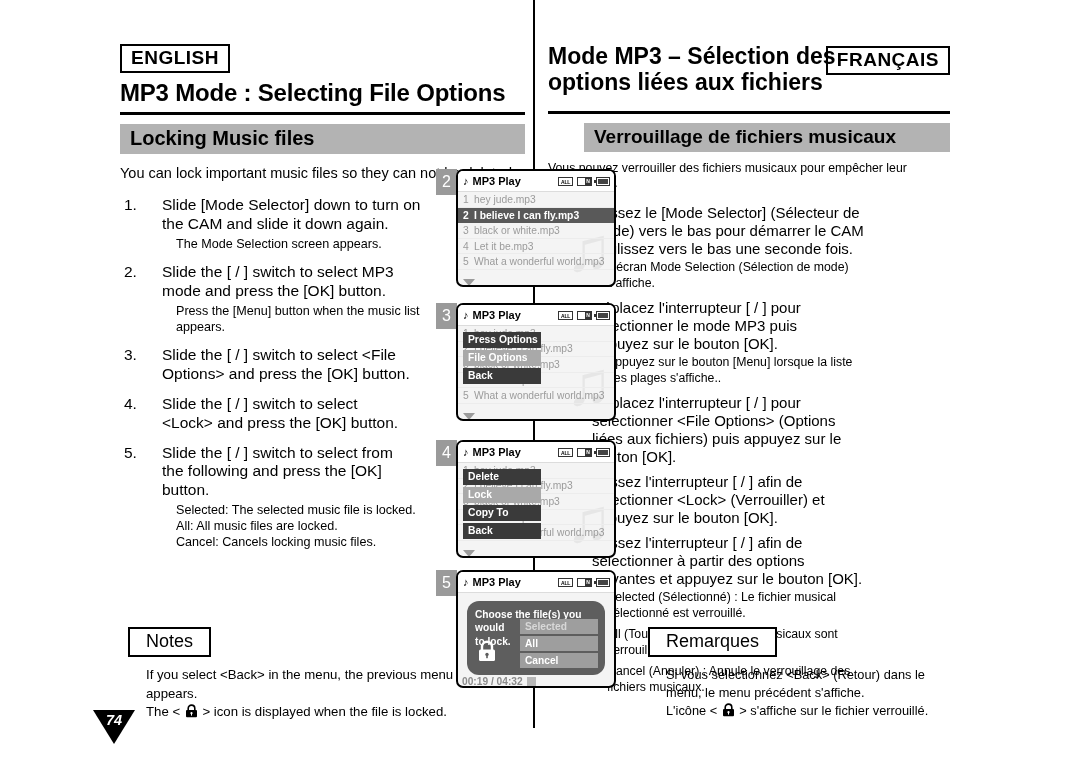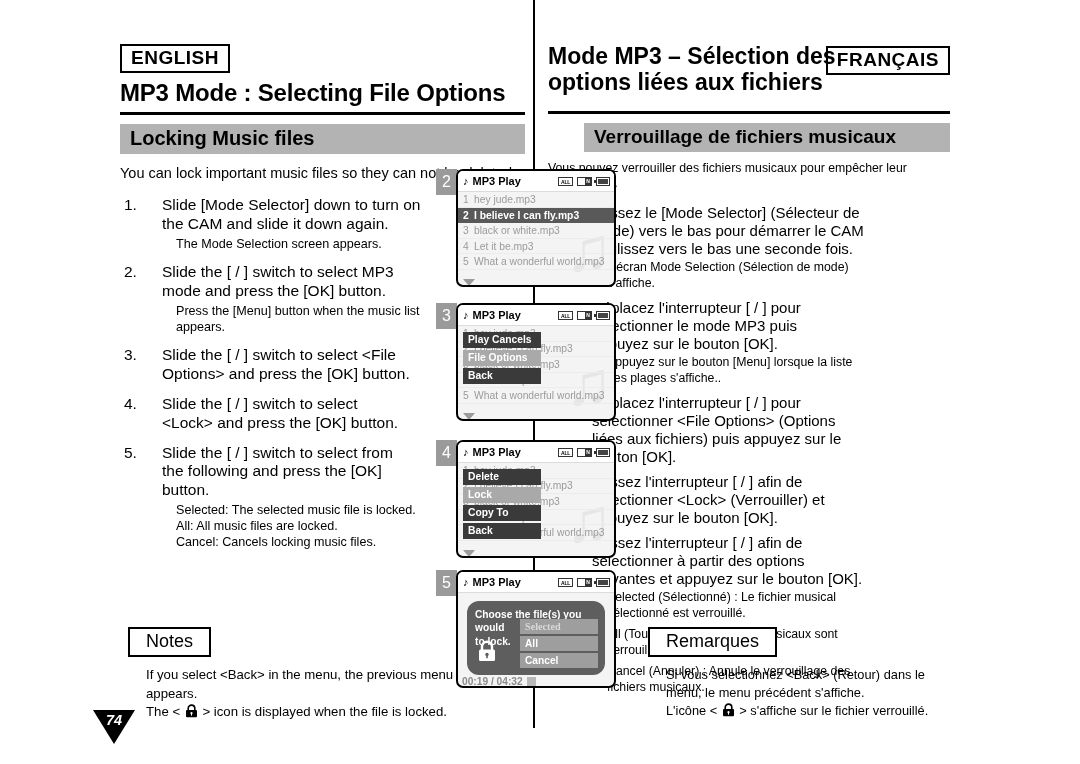--- a/index.html
+++ b/index.html
@@ -195,21 +195,21 @@
     position: absolute; left: 9px; top: 8px; right: 9px; bottom: 13px;
     background: #5e5e5e; color: #fff; border-radius: 12px;
     padding: 7px 8px;
   }
   .dlg .msg { font-size: 10.2px; font-weight: bold; line-height: 1.3; }
   .dlg .opts { position: absolute; right: 7px; bottom: 7px; width: 78px; }
   .dlg .opt {
     font-size: 10.2px; font-weight: bold; background: #9e9e9e; color: #fff;
     height: 15px; line-height: 15px; padding-left: 5px; margin-top: 2px;
   }
-  .dlg .opt.first { color: #d8d8d8; font-family: Liberation Serif, serif; }
+  .dlg .opt.first { color: #d8d8d8; }
   .dlg .lock-big { position: absolute; left: 10px; bottom: 8px; }
   .timebar {
     position: absolute; left: 4px; bottom: 1px;
     font-size: 10.2px; color: #8b8b8b; font-weight: bold;
     display: flex; align-items: center; gap: 4px;
   }
   .timebar .stop { width: 9px; height: 9px; background: #b8b8b8; }
 </style>
 </head>
 <body>
@@ -476,21 +476,21 @@
           <li>
               <span class="tn">4</span>
               <span>Let it be.mp3</span>
             </li>
           <li>
               <span class="tn">5</span>
               <span>What a wonderful world.mp3</span>
             </li>
         </ul>
         <div class="menu">
-          <div class="mi dark">Play Cancels</div>
+          <div class="mi dark">Press Options</div>
           <div class="mi hl">File Options</div>
           <div class="mi dark">Back</div>
         </div>
         <div class="scroll-arrow"></div>
       </div>
     </div>
   </div>
 
   <div class="shot" style="left:436px; top:440px;">
     <div class="badge">4</div>

